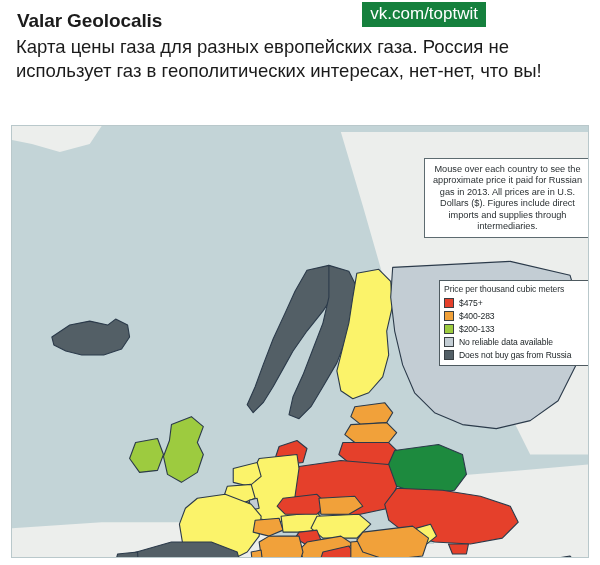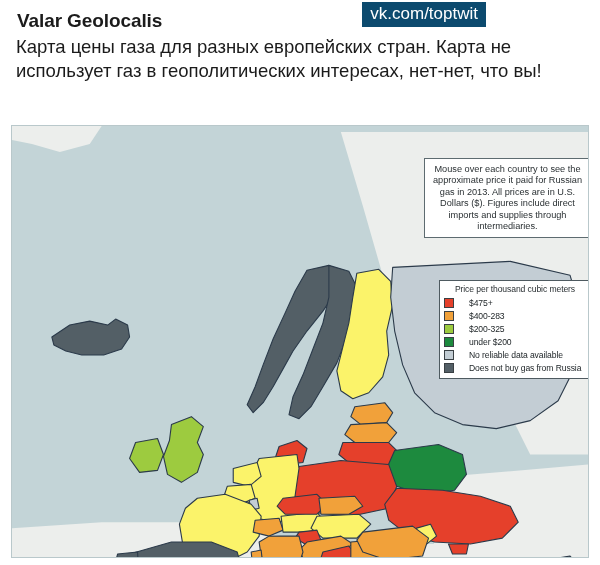--- a/index.html
+++ b/index.html
@@ -102,29 +102,28 @@
     top: 154px;
     width: 152px;
     background: #ffffff;
     border: 1px solid #4e5a60;
     box-sizing: border-box;
     padding: 3px 4px 4px 4px;
   }
   #legend-title {
     font-size: 8.6px;
     color: #2a3033;
-    text-align: center;
+    text-align: left;
     margin-bottom: 2px;
     letter-spacing: -0.1px;
   }
   .legend-row {
     display: flex;
     align-items: center;
     height: 13px;
-    gap: 10px;
   }
   .legend-swatch {
     width: 10px;
     height: 10px;
     border: 1px solid #3a4044;
     box-sizing: border-box;
     flex: 0 0 auto;
     margin-right: 5px;
   }
   .legend-label {
@@ -132,22 +131,22 @@
     color: #22282b;
     letter-spacing: -0.1px;
     white-space: nowrap;
   }
 </style>
 </head>
 <body>
 
 <div id="header">
   <div id="account-name">Valar Geolocalis</div>
-  <div id="tweet-text">Карта цены газа для разных европейских стран. Карта не использует газ в геополитических интересах, нет-нет, что вы!</div>
-  <div id="watermark" style="background: #0c4a6e; margin-left: 29px;">vk.com/toptwit</div>
+  <div id="tweet-text">Карта цены газа для разных европейских газа. Россия не использует газ в геополитических интересах, нет-нет, что вы!</div>
+  <div id="watermark" style="background: #15803d; margin-left: 29px;">vk.com/toptwit</div>
 </div>
 
 <div id="map-panel">
   <div id="map-frame" style="background: rgb(195, 212, 215);">
 
     <svg id="map-svg" viewBox="0 0 578 433" preserveAspectRatio="none">
 
       <rect x="0" y="0" width="578" height="433" fill="#c3d4d7"></rect>
 
       <g fill="#eceeec" stroke="none">
@@ -261,25 +260,21 @@
           <div class="legend-row">
             <span class="legend-swatch" style="background: rgb(229, 64, 43);"></span>
             <span class="legend-label">$475+</span>
           </div>
           <div class="legend-row">
             <span class="legend-swatch" style="background: rgb(241, 161, 58);"></span>
             <span class="legend-label">$400-283</span>
           </div>
           <div class="legend-row">
             <span class="legend-swatch" style="background: rgb(157, 203, 63);"></span>
-            <span class="legend-label">$200-325</span>
-          </div>
-          <div class="legend-row">
-            <span class="legend-swatch" style="background: rgb(29, 138, 62);"></span>
-            <span class="legend-label">under $200</span>
+            <span class="legend-label">$200-133</span>
           </div>
           <div class="legend-row">
             <span class="legend-swatch" style="background: rgb(195, 205, 212);"></span>
             <span class="legend-label">No reliable data available</span>
           </div>
           <div class="legend-row">
             <span class="legend-swatch" style="background: rgb(83, 95, 102);"></span>
             <span class="legend-label">Does not buy gas from Russia</span>
           </div>
         </div>

